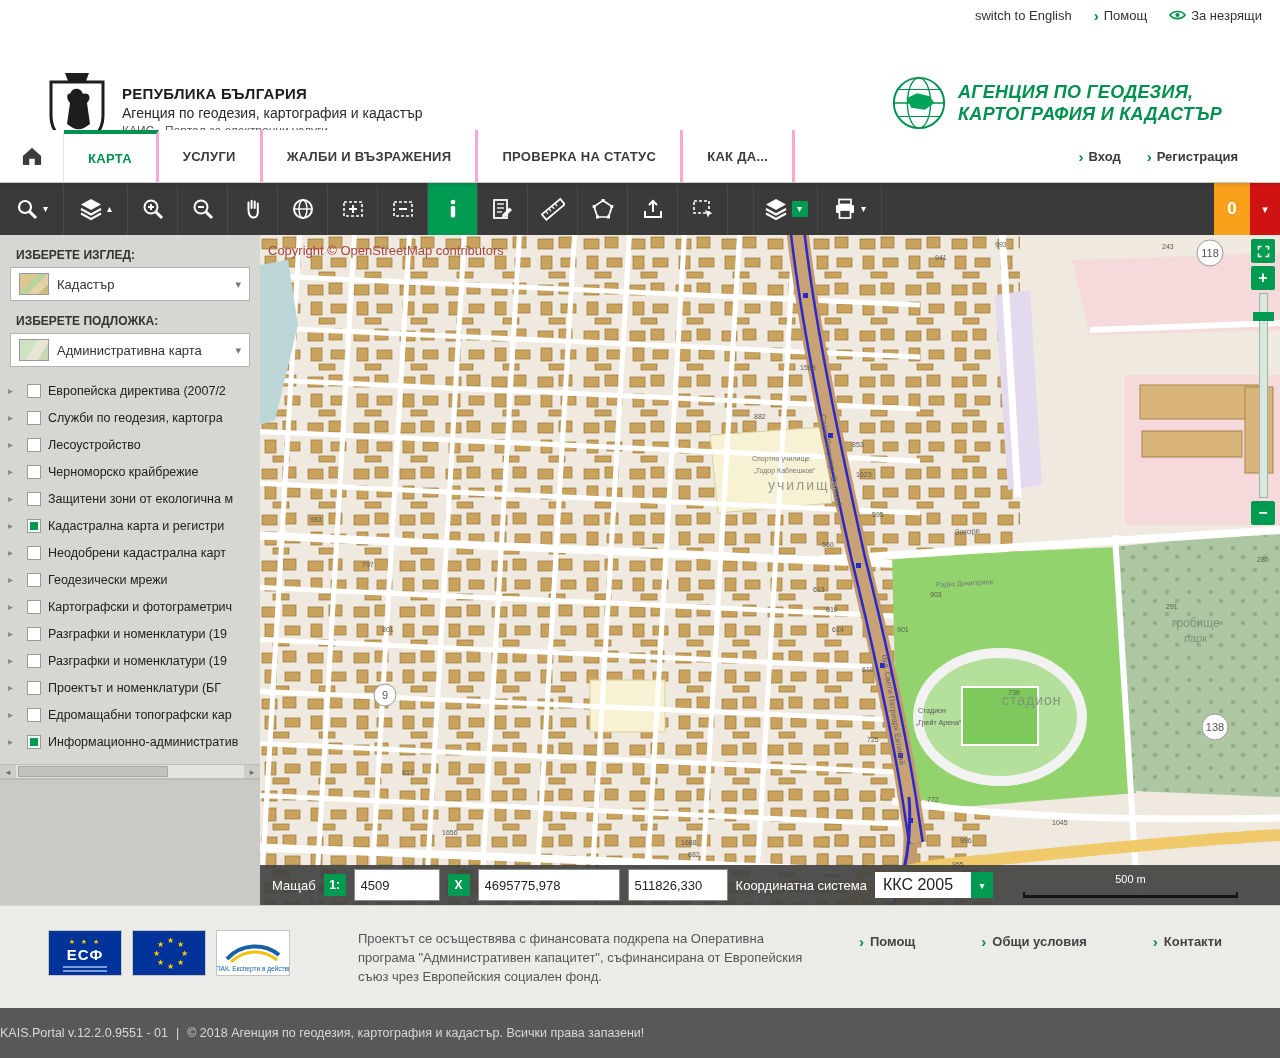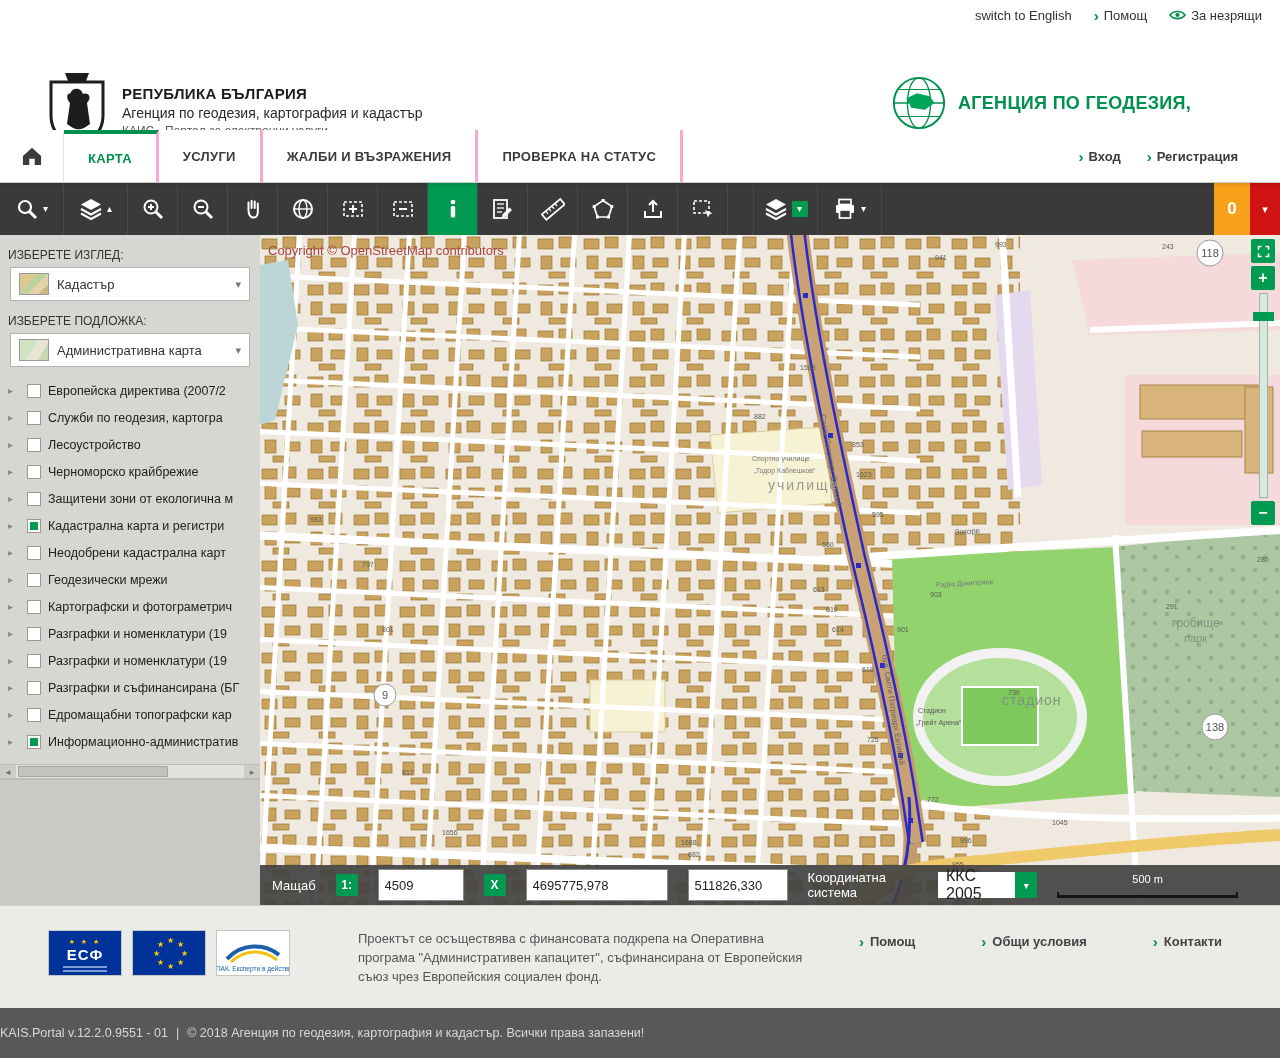--- a/index.html
+++ b/index.html
@@ -13,21 +13,21 @@
 
   
   .header { height:100px; position:relative; }
   .coat { position:absolute; left:44px; top:40px; }
   .htext { position:absolute; left:122px; top:55px; }
   .htext .l1 { font-size:15px; font-weight:bold; color:#1d1d1d; letter-spacing:.3px; }
   .htext .l2 { font-size:14px; color:#2a2a2a; margin-top:3px; }
   .htext .l3 { font-size:12px; color:#5a5a5a; margin-top:3px; }
   .brand { position:absolute; right:40px; top:44px; width:350px; }
   .brand-row { display:flex; align-items:center; gap:10px; }
-  .brand-txt { color:#00914e; font-weight:bold; font-size:18px; line-height:1.25; letter-spacing:.3px; }
+  .brand-txt { color:#00914e; font-weight:bold; font-size:18px; line-height:1.25; letter-spacing:.3px;font-style:italic; }
   .brand-bar { height:3px; background:#00914e; margin-top:7px; }
 
   
   .nav { height:53px; background:#fff; border-bottom:1px solid #c9c9c9; display:flex; align-items:stretch; box-shadow:0 2px 3px rgba(0,0,0,.12); position:relative; z-index:3; }
   .nav-home { width:64px; display:flex; align-items:center; justify-content:center; border-right:1px solid #e3e3e3; cursor:pointer; }
   .nav-item { padding:0 24px; display:flex; align-items:center; font-size:13px; font-weight:bold; color:#3b3b3b; border-right:3px solid #f9a8d4; cursor:pointer; letter-spacing:.3px; }
   .nav-item.active { color:#00914e; border-top:4px solid #00914e; background:#fff; }
   .nav-auth { margin-left:auto; display:flex; align-items:center; gap:26px; padding-right:42px; }
   .nav-auth .tlink { display:flex; align-items:center; gap:5px; font-size:13px; font-weight:bold; color:#3b3b3b; cursor:pointer; }
 
@@ -39,21 +39,21 @@
   .chev { color:#fff; font-size:10px; line-height:1; }
   .chev-box { background:#009a51; width:16px; height:16px; display:flex; align-items:center; justify-content:center; }
   .tspacer { width:26px; border-right:1px solid #494949; }
   .cart { margin-left:auto; display:flex; }
   .cart-badge { width:36px; background:#f9a01b; color:#fff; font-weight:bold; font-size:17px; display:flex; align-items:center; justify-content:center; }
   .cart-chev { width:30px; background:#cf1212; color:#fff; display:flex; align-items:center; justify-content:center; font-size:11px; cursor:pointer; }
 
   
   .main { display:flex; height:670px; }
   .sidebar { width:260px; background:#d6d6d2; display:flex; flex-direction:column; overflow:hidden; }
-  .side-label { margin:13px 0 5px 8px; font-size:12px; font-weight:normal; color:#333; }
+  .side-label { margin:13px 0 5px 16px; font-size:12px; font-weight:bold; color:#333; }
   .side-select { margin:0 10px; height:34px; background:#fff; border:1px solid #b5b5b0; display:flex; align-items:center; gap:8px; padding:0 8px; font-size:13px; color:#333; cursor:pointer; }
   .thumb { width:30px; height:22px; border:1px solid #999; }
   .thumb1 { background:linear-gradient(135deg,#ddc892 0 38%,#b9d2a0 38% 58%,#e3d2a8 58% 80%,#cbb87e 80%); }
   .thumb2 { background:linear-gradient(120deg,#cfe3c2 0 45%,#e9e5d4 45% 75%,#c6d9b4 75%); }
   .sel-chev { margin-left:auto; color:#777; font-size:11px; }
   .layer-list { margin-top:10px; }
   .lrow { height:27px; display:flex; align-items:center; gap:7px; padding-left:8px; cursor:pointer; }
   .larr { color:#8b8b85; font-size:10px; width:12px; }
   .lchk { width:14px; height:14px; background:#fff; border:1px solid #9a9a94; display:flex; align-items:center; justify-content:center; }
   .lchk .inner { width:8px; height:8px; background:transparent; }
@@ -66,21 +66,21 @@
   .side-fill { flex:1; background:#c9c9c5; border-top:1px solid #bdbdb8; }
 
   
   .map-area { flex:1; position:relative; background:#efe9df; overflow:hidden; }
   .mapsvg { position:absolute; inset:0; width:100%; height:100%; }
   .copyright { position:absolute; left:8px; top:8px; font-size:13px; color:#a94442; z-index:4; }
   .zoomctl { position:absolute; right:5px; top:4px; display:flex; flex-direction:column; align-items:center; gap:3px; z-index:4; }
   .zbtn { width:24px; height:24px; background:#009a51; color:#fff; font-size:16px; font-weight:bold; display:flex; align-items:center; justify-content:center; cursor:pointer; border-radius:2px; }
   .ztrack { width:9px; height:205px; background:#dcead f; background:#d9e8de; border:1px solid #9fb3a6; position:relative; }
   .zthumb { position:absolute; left:-7px; top:18px; width:21px; height:9px; background:#009a51; cursor:pointer; }
-  .mapbar { position:absolute; left:0; right:0; bottom:0; height:40px; background:rgba(66,66,66,.92); display:flex; align-items:center; gap:20px; padding:0 12px; z-index:5; font-size:13px; color:#fff; }
+  .mapbar { position:absolute; left:0; right:0; bottom:0; height:40px; background:rgba(66,66,66,.92); display:flex; align-items:center; gap:8px; padding:0 12px; z-index:5; font-size:13px; color:#fff; }
   .mapbar input { height:26px; border:1px solid #888; padding:15px 6px; font-size:13px; font-family:"Liberation Sans",sans-serif; color:#222; }
   .chip { background:#009a51; color:#fff; min-width:22px; height:22px; display:flex; align-items:center; justify-content:center; font-size:12px; font-weight:bold; padding:0 3px; }
   .crs { height:26px; background:#fff; display:flex; align-items:center; width:118px; cursor:pointer; }
   .crs .val { padding-left:8px; font-size:16px; color:#222; flex:1; }
   .crs .dd { width:22px; height:26px; background:#009a51; color:#fff; display:flex; align-items:center; justify-content:center; font-size:10px; }
   .scalebar { margin-left:auto; width:215px; margin-right:30px; }
   .sb-label { text-align:center; font-size:11px; color:#fff; margin-bottom:7px; }
   .sb-line { height:6px; border-left:2px solid #151515; border-right:2px solid #151515; border-bottom:3px solid #151515; }
 
   
@@ -140,36 +140,38 @@
         <svg width="58" height="58" viewBox="0 0 60 60">
           <circle cx="30" cy="30" r="26" fill="none" stroke="#00914e" stroke-width="2"></circle>
           <ellipse cx="30" cy="30" rx="12" ry="26" fill="none" stroke="#00914e" stroke-width="1.4"></ellipse>
           <line x1="4" y1="30" x2="56" y2="30" stroke="#00914e" stroke-width="1.4"></line>
           <line x1="8" y1="16" x2="52" y2="16" stroke="#00914e" stroke-width="1.2"></line>
           <line x1="8" y1="44" x2="52" y2="44" stroke="#00914e" stroke-width="1.2"></line>
           <path d="M17 25 l11-5 13 3 5 7 -10 7 -14-2 Z" fill="#00a357"></path>
         </svg>
         <div class="brand-txt">
           <div>АГЕНЦИЯ ПО ГЕОДЕЗИЯ,</div>
+          <div>КАРТОГРАФИЯ И КАДАСТЪР</div>
         </div>
       </div>
       <div class="brand-bar"></div>
     </div>
   </header>
 
   <nav class="nav">
     <div class="nav-home">
       <svg width="22" height="20" viewBox="0 0 24 22">
           <path d="M2 11 L12 2 L22 11 V21 H15 V14 H9 V21 H2 Z" fill="#3b3b3b"></path>
         </svg>
     </div>
     <div class="nav-item active">КАРТА</div>
     <div class="nav-item">УСЛУГИ</div>
     <div class="nav-item">ЖАЛБИ И ВЪЗРАЖЕНИЯ</div>
     <div class="nav-item">ПРОВЕРКА НА СТАТУС</div>
+    <div class="nav-item">КАК ДА...</div>
     <div class="nav-auth">
       <span class="tlink">
         <span class="garr">›</span>
         <span>Вход</span>
       </span>
       <span class="tlink">
         <span class="garr">›</span>
         <span>Регистрация</span>
       </span>
     </div>
@@ -397,21 +399,21 @@
             <span class="lchk">
               <span class="inner"></span>
             </span>
             <span class="llabel">Разграфки и номенклатури (19</span>
           </div>
         <div class="lrow">
             <span class="larr">▸</span>
             <span class="lchk">
               <span class="inner"></span>
             </span>
-            <span class="llabel">Разграфки и съфинансирана (БГ</span>
+            <span class="llabel">Проектът и номенклатури (БГ</span>
           </div>
         <div class="lrow">
             <span class="larr">▸</span>
             <span class="lchk">
               <span class="inner"></span>
             </span>
             <span class="llabel">Едромащабни топографски кар</span>
           </div>
         <div class="lrow checked">
             <span class="larr">▸</span>

